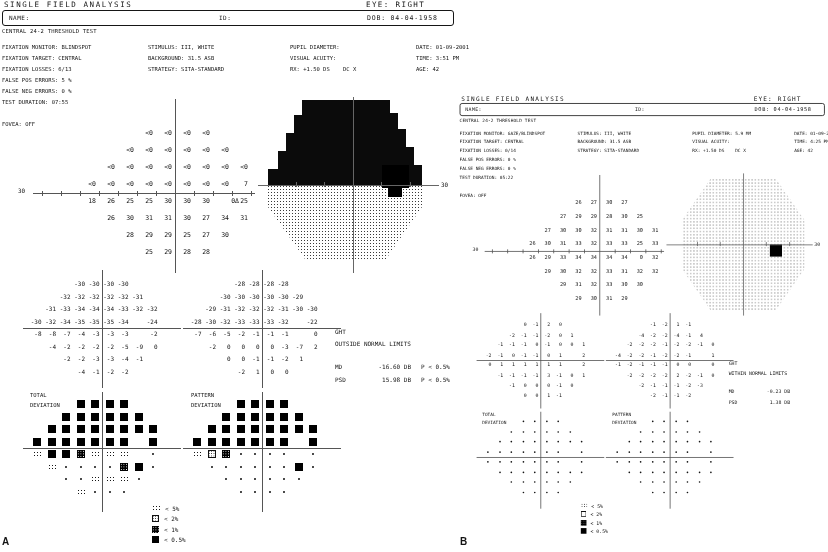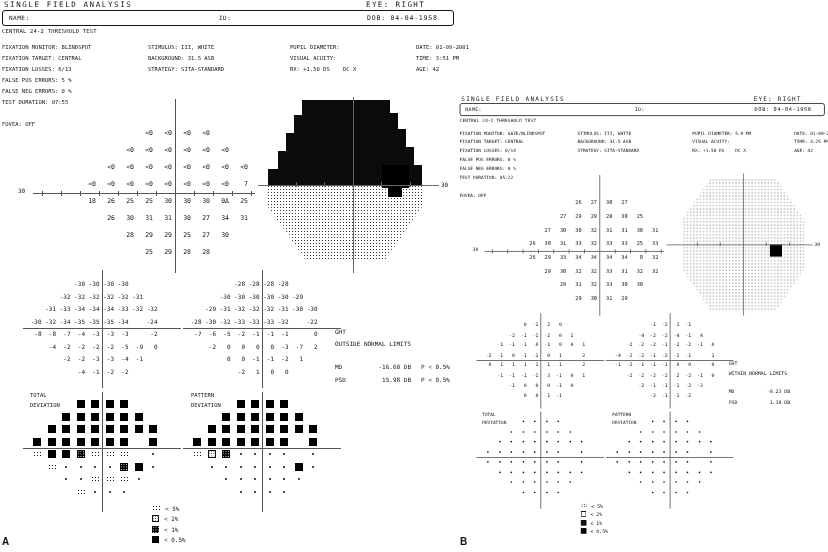--- a/index.html
+++ b/index.html
@@ -123,21 +123,21 @@
         <div class="value-cell" style="position: absolute; left: 114px; top: 51px; width: 16px; height: 17px; line-height: 17px; font-size: 6.5px; text-align: right; white-space: nowrap;">&lt;0</div>
         <div class="value-cell" style="position: absolute; left: 133px; top: 51px; width: 16px; height: 17px; line-height: 17px; font-size: 6.5px; text-align: right; white-space: nowrap;">&lt;0</div>
         <div class="value-cell" style="position: absolute; left: 152px; top: 51px; width: 16px; height: 17px; line-height: 17px; font-size: 6.5px; text-align: right; white-space: nowrap;">7</div>
         <div class="value-cell" style="position: absolute; left: 0px; top: 68px; width: 16px; height: 17px; line-height: 17px; font-size: 6.5px; text-align: right; white-space: nowrap;">18</div>
         <div class="value-cell" style="position: absolute; left: 19px; top: 68px; width: 16px; height: 17px; line-height: 17px; font-size: 6.5px; text-align: right; white-space: nowrap;">26</div>
         <div class="value-cell" style="position: absolute; left: 38px; top: 68px; width: 16px; height: 17px; line-height: 17px; font-size: 6.5px; text-align: right; white-space: nowrap;">25</div>
         <div class="value-cell" style="position: absolute; left: 57px; top: 68px; width: 16px; height: 17px; line-height: 17px; font-size: 6.5px; text-align: right; white-space: nowrap;">25</div>
         <div class="value-cell" style="position: absolute; left: 76px; top: 68px; width: 16px; height: 17px; line-height: 17px; font-size: 6.5px; text-align: right; white-space: nowrap;">30</div>
         <div class="value-cell" style="position: absolute; left: 95px; top: 68px; width: 16px; height: 17px; line-height: 17px; font-size: 6.5px; text-align: right; white-space: nowrap;">30</div>
         <div class="value-cell" style="position: absolute; left: 114px; top: 68px; width: 16px; height: 17px; line-height: 17px; font-size: 6.5px; text-align: right; white-space: nowrap;">30</div>
-        <div class="value-cell" style="position: absolute; left: 133px; top: 68px; width: 16px; height: 17px; line-height: 17px; font-size: 6.5px; text-align: right; white-space: nowrap;">0Δ</div>
+        <div class="value-cell" style="position: absolute; left: 143px; top: 68px; width: 16px; height: 17px; line-height: 17px; font-size: 6.5px; text-align: right; white-space: nowrap;">0Δ</div>
         <div class="value-cell" style="position: absolute; left: 152px; top: 68px; width: 16px; height: 17px; line-height: 17px; font-size: 6.5px; text-align: right; white-space: nowrap;">25</div>
         <div class="value-cell" style="position: absolute; left: 19px; top: 85px; width: 16px; height: 17px; line-height: 17px; font-size: 6.5px; text-align: right; white-space: nowrap;">26</div>
         <div class="value-cell" style="position: absolute; left: 38px; top: 85px; width: 16px; height: 17px; line-height: 17px; font-size: 6.5px; text-align: right; white-space: nowrap;">30</div>
         <div class="value-cell" style="position: absolute; left: 57px; top: 85px; width: 16px; height: 17px; line-height: 17px; font-size: 6.5px; text-align: right; white-space: nowrap;">31</div>
         <div class="value-cell" style="position: absolute; left: 76px; top: 85px; width: 16px; height: 17px; line-height: 17px; font-size: 6.5px; text-align: right; white-space: nowrap;">31</div>
         <div class="value-cell" style="position: absolute; left: 95px; top: 85px; width: 16px; height: 17px; line-height: 17px; font-size: 6.5px; text-align: right; white-space: nowrap;">30</div>
         <div class="value-cell" style="position: absolute; left: 114px; top: 85px; width: 16px; height: 17px; line-height: 17px; font-size: 6.5px; text-align: right; white-space: nowrap;">27</div>
         <div class="value-cell" style="position: absolute; left: 133px; top: 85px; width: 16px; height: 17px; line-height: 17px; font-size: 6.5px; text-align: right; white-space: nowrap;">34</div>
         <div class="value-cell" style="position: absolute; left: 152px; top: 85px; width: 16px; height: 17px; line-height: 17px; font-size: 6.5px; text-align: right; white-space: nowrap;">31</div>
         <div class="value-cell" style="position: absolute; left: 38px; top: 102px; width: 16px; height: 17px; line-height: 17px; font-size: 6.5px; text-align: right; white-space: nowrap;">28</div>

